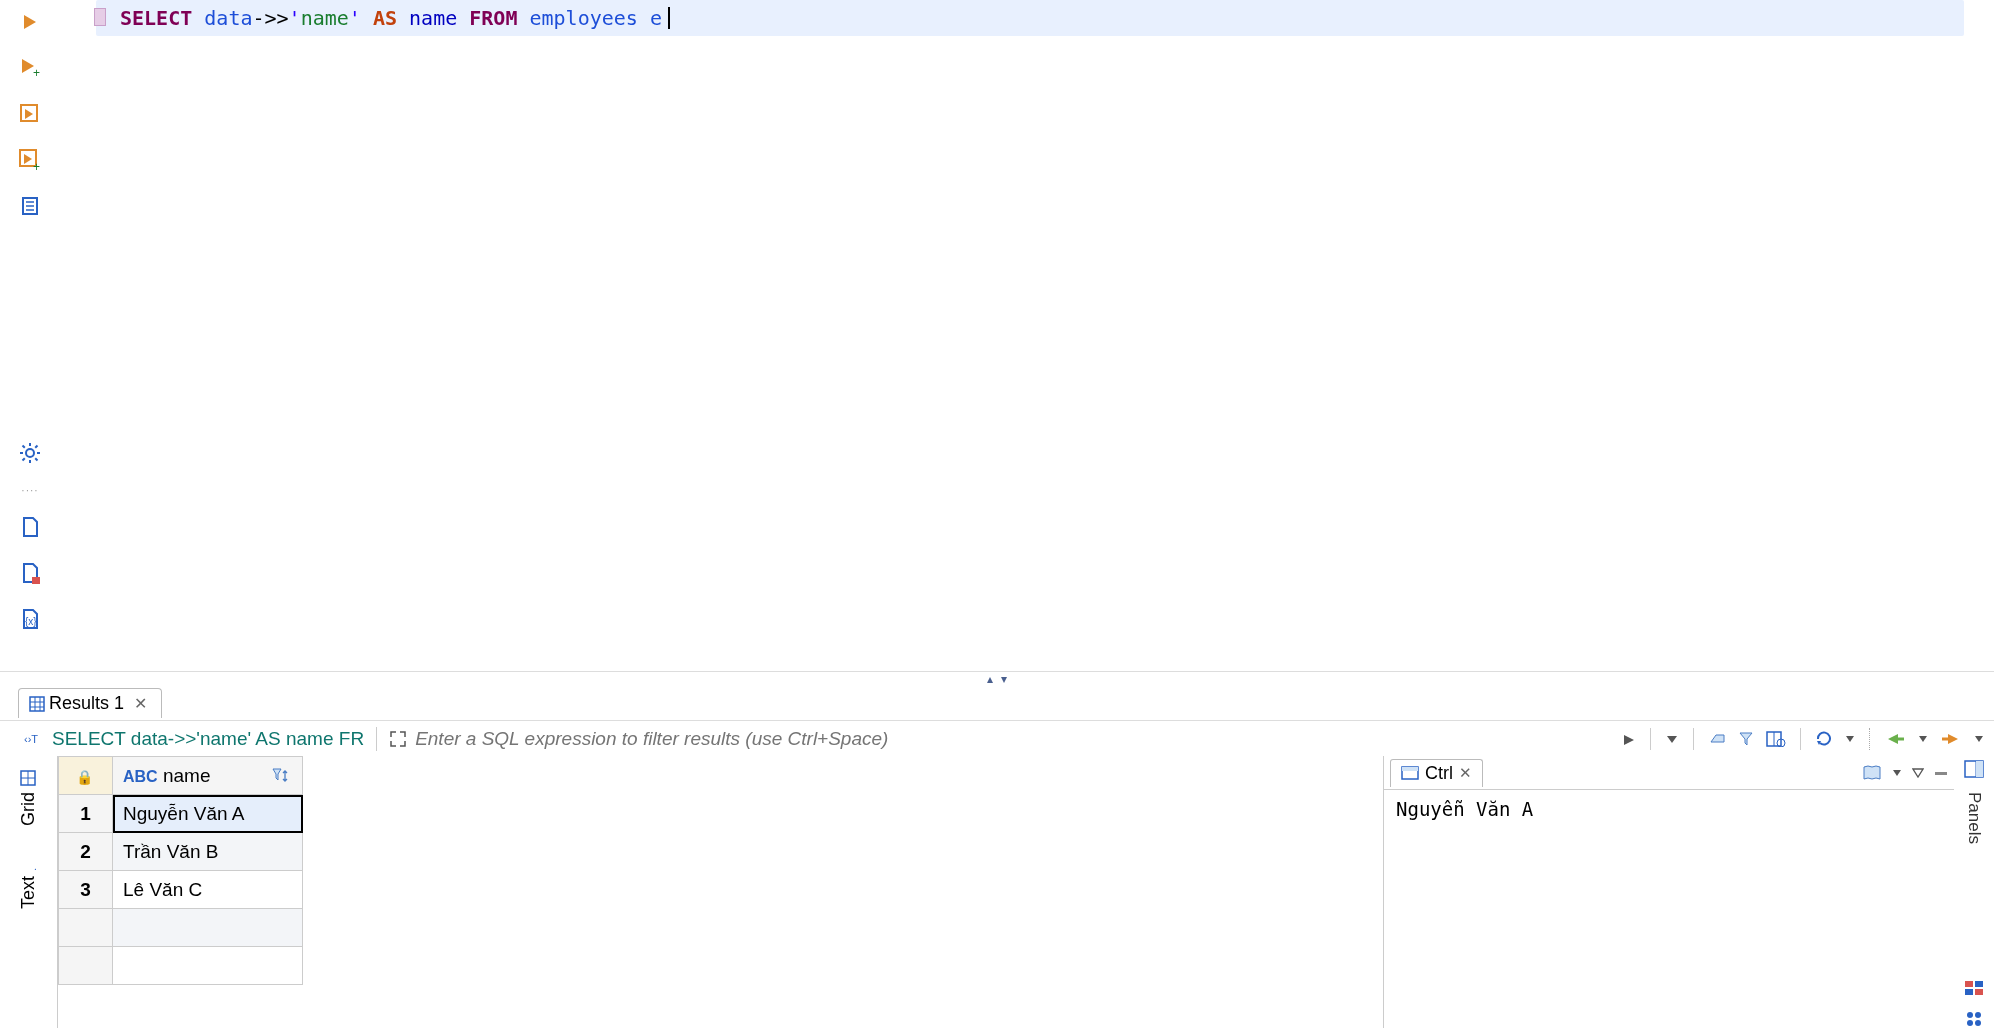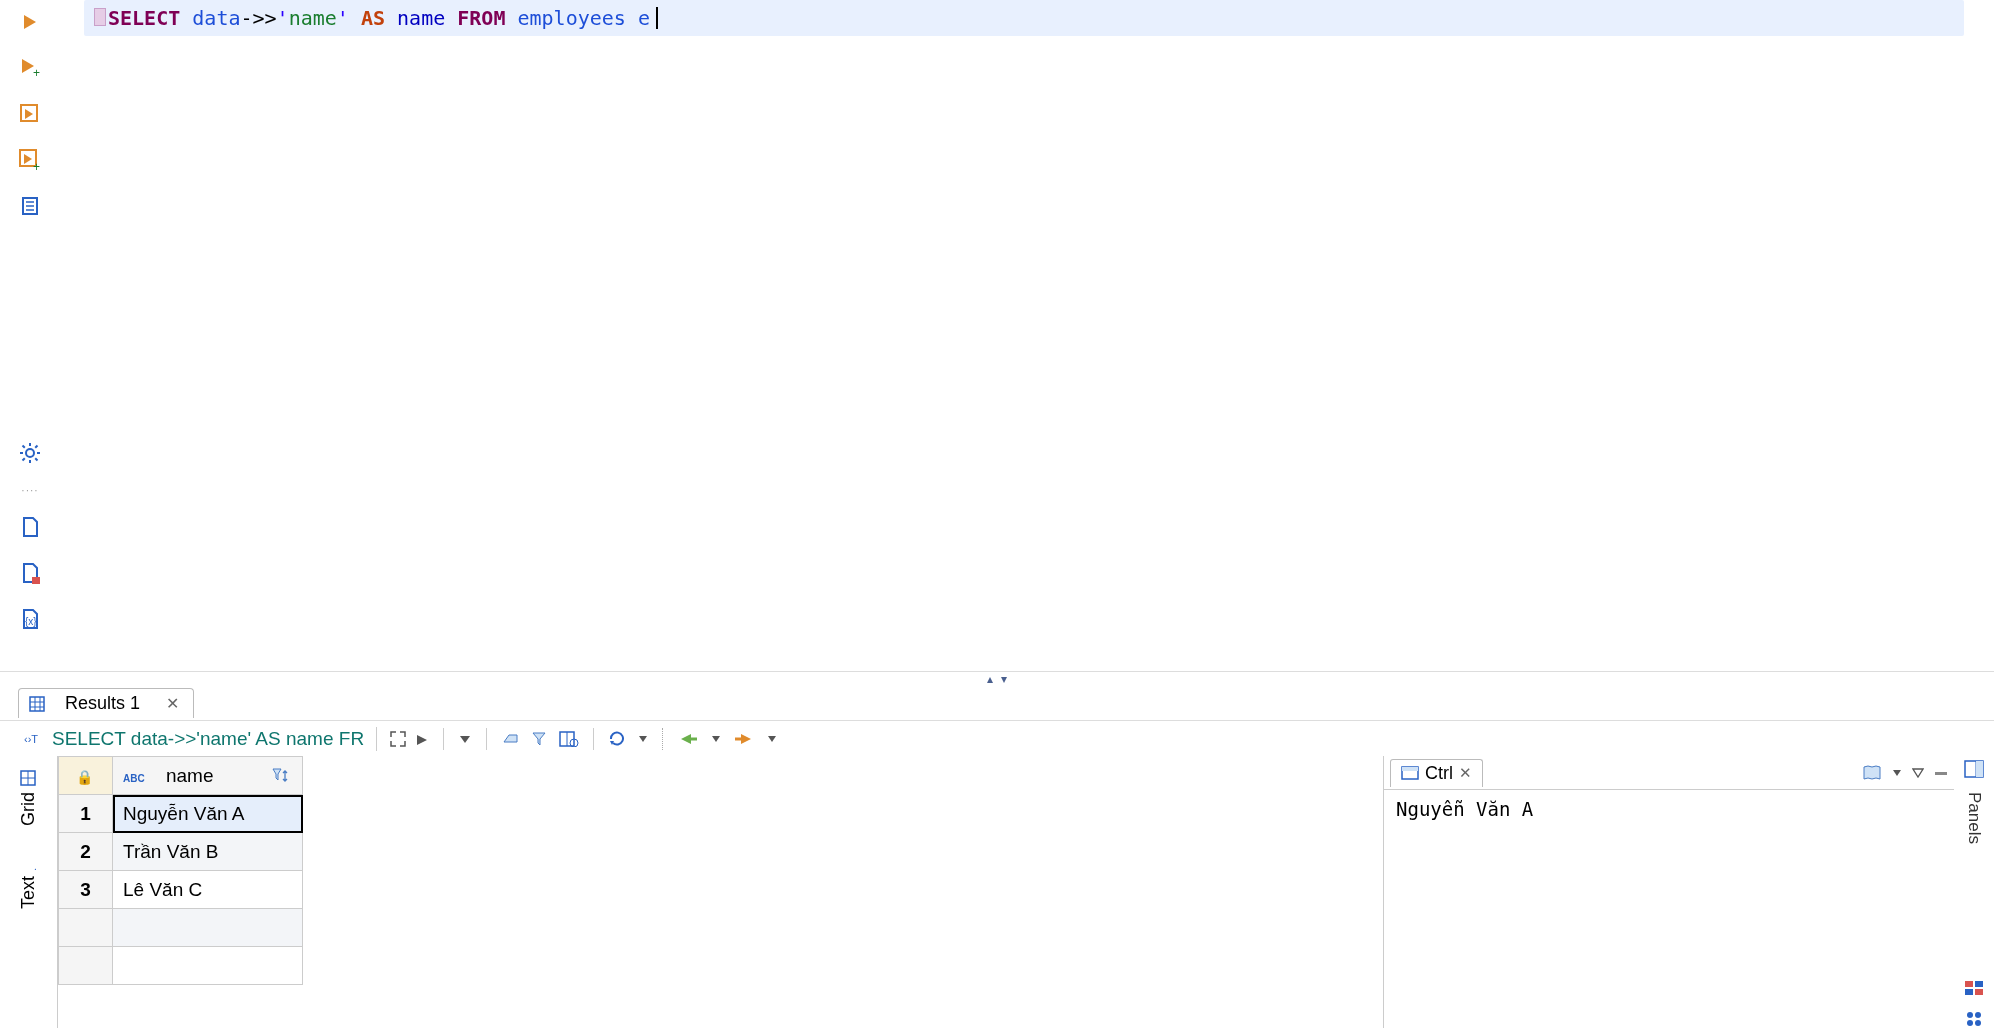--- a/index.html
+++ b/index.html
@@ -49,21 +49,21 @@
   position: relative;
 }
 .editor-line {
   background: #e8f0fe;
   padding: 6px 10px 6px 24px;
   font-family: Menlo, Monaco, Consolas, monospace;
   font-size: 20px;
   display: flex;
   align-items: center;
   white-space: pre;
-  margin-left: 24px;
+  margin-left: 36px;
   margin-right: 30px;
   border-radius: 2px;
 }
 .gutter-marker {
   position: absolute;
   left: 34px;
   top: 8px;
   width: 12px;
   height: 18px;
   background: #e6cde6;
@@ -97,21 +97,21 @@
 }
 .results-tabbar {
   display: flex;
   align-items: center;
   height: 34px;
   padding-left: 18px;
 }
 .results-tab {
   display: flex;
   align-items: center;
-  gap: 20px;
+  gap: 4px;
   border: 1px solid #bbb;
   border-bottom: none;
   background: #fff;
   padding: 4px 14px 4px 10px;
   font-size: 18px;
   border-top-left-radius: 4px;
   border-top-right-radius: 4px;
 }
 .results-tab .grid-icon-sm {
   color: #2962c4;
@@ -214,23 +214,23 @@
 table.results-grid th.col-header {
   min-width: 190px;
 }
 table.results-grid th.col-header .hdr-inner {
   display: flex;
   align-items: center;
   justify-content: space-between;
 }
 .abc-badge {
   color: #2962c4;
-  font-size: 10px;
+  font-size: 16px;
   font-weight: bold;
-  margin-right: 16px;
+  margin-right: 0;
 }
 .filter-sort-ic {
   color: #3a6db0;
   font-size: 14px;
 }
 table.results-grid td.rownum {
   background: #f5f5f5;
   text-align: center;
   font-weight: bold;
   width: 54px;
@@ -410,20 +410,21 @@
         <text x="0" y="12" font-size="11" fill="#2962c4">‹›T</text>
       </svg>
   </span>
   <span class="sql-text">SELECT data-&gt;&gt;'name' AS name FR</span>
   <div class="sep"></div>
   <span class="expand-ic">
     <svg width="18" height="18" viewBox="0 0 18 18">
         <path d="M2 7 L2 2 L7 2 M11 2 L16 2 L16 7 M16 11 L16 16 L11 16 M7 16 L2 16 L2 11" fill="none" stroke="#555" stroke-width="1.5"></path>
       </svg>
   </span>
+  <input class="filter" placeholder="Enter a SQL expression to filter results (use Ctrl+Space)" style="">
   <div class="rt-icons">
     <span class="ic">
         <svg width="14" height="14" viewBox="0 0 14 14">
           <polygon points="2,3 12,8 2,13" fill="#555"></polygon>
         </svg>
       </span>
     <div class="vsep"></div>
     <span class="ic">
         <svg width="14" height="10" viewBox="0 0 14 10">
           <polygon points="2,2 12,2 7,9" fill="#555"></polygon>

